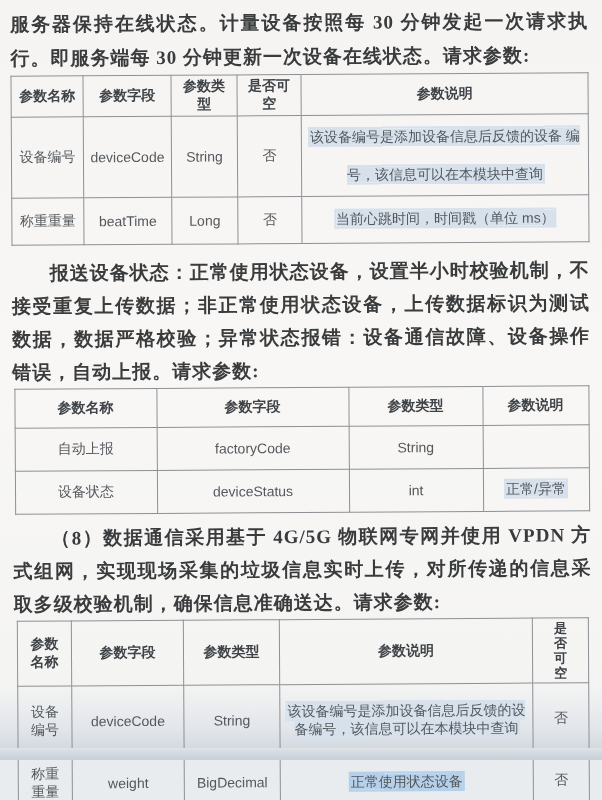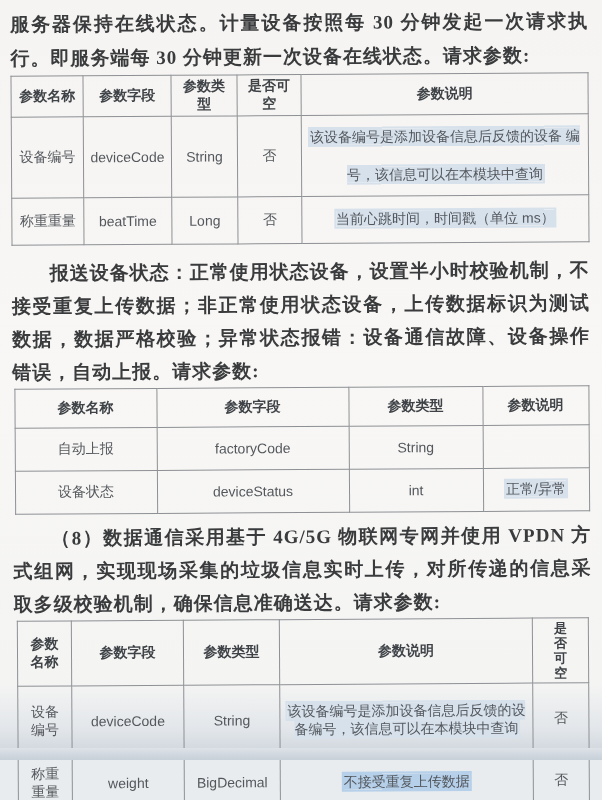--- a/index.html
+++ b/index.html
@@ -165,21 +165,21 @@
         <td class="break2">设备编号</td>
         <td>deviceCode</td>
         <td>String</td>
         <td class="desc"><span class="hl">该设备编号是添加设备信息后反馈的设备编号，该信息可以在本模块中查询</span></td>
         <td>否</td>
       </tr>
       <tr class="r2">
         <td class="break2">称重重量</td>
         <td>weight</td>
         <td>BigDecimal</td>
-        <td class="desc"><span class="hl-strong">不接受重复上传数据</span></td>
+        <td class="desc"><span class="hl-strong">正常使用状态设备</span></td>
         <td>否</td>
       </tr>
     </tbody>
       </table>
 
   </div>
   <div class="photo-bottom"></div>
 </div>
 
 </body></html>

